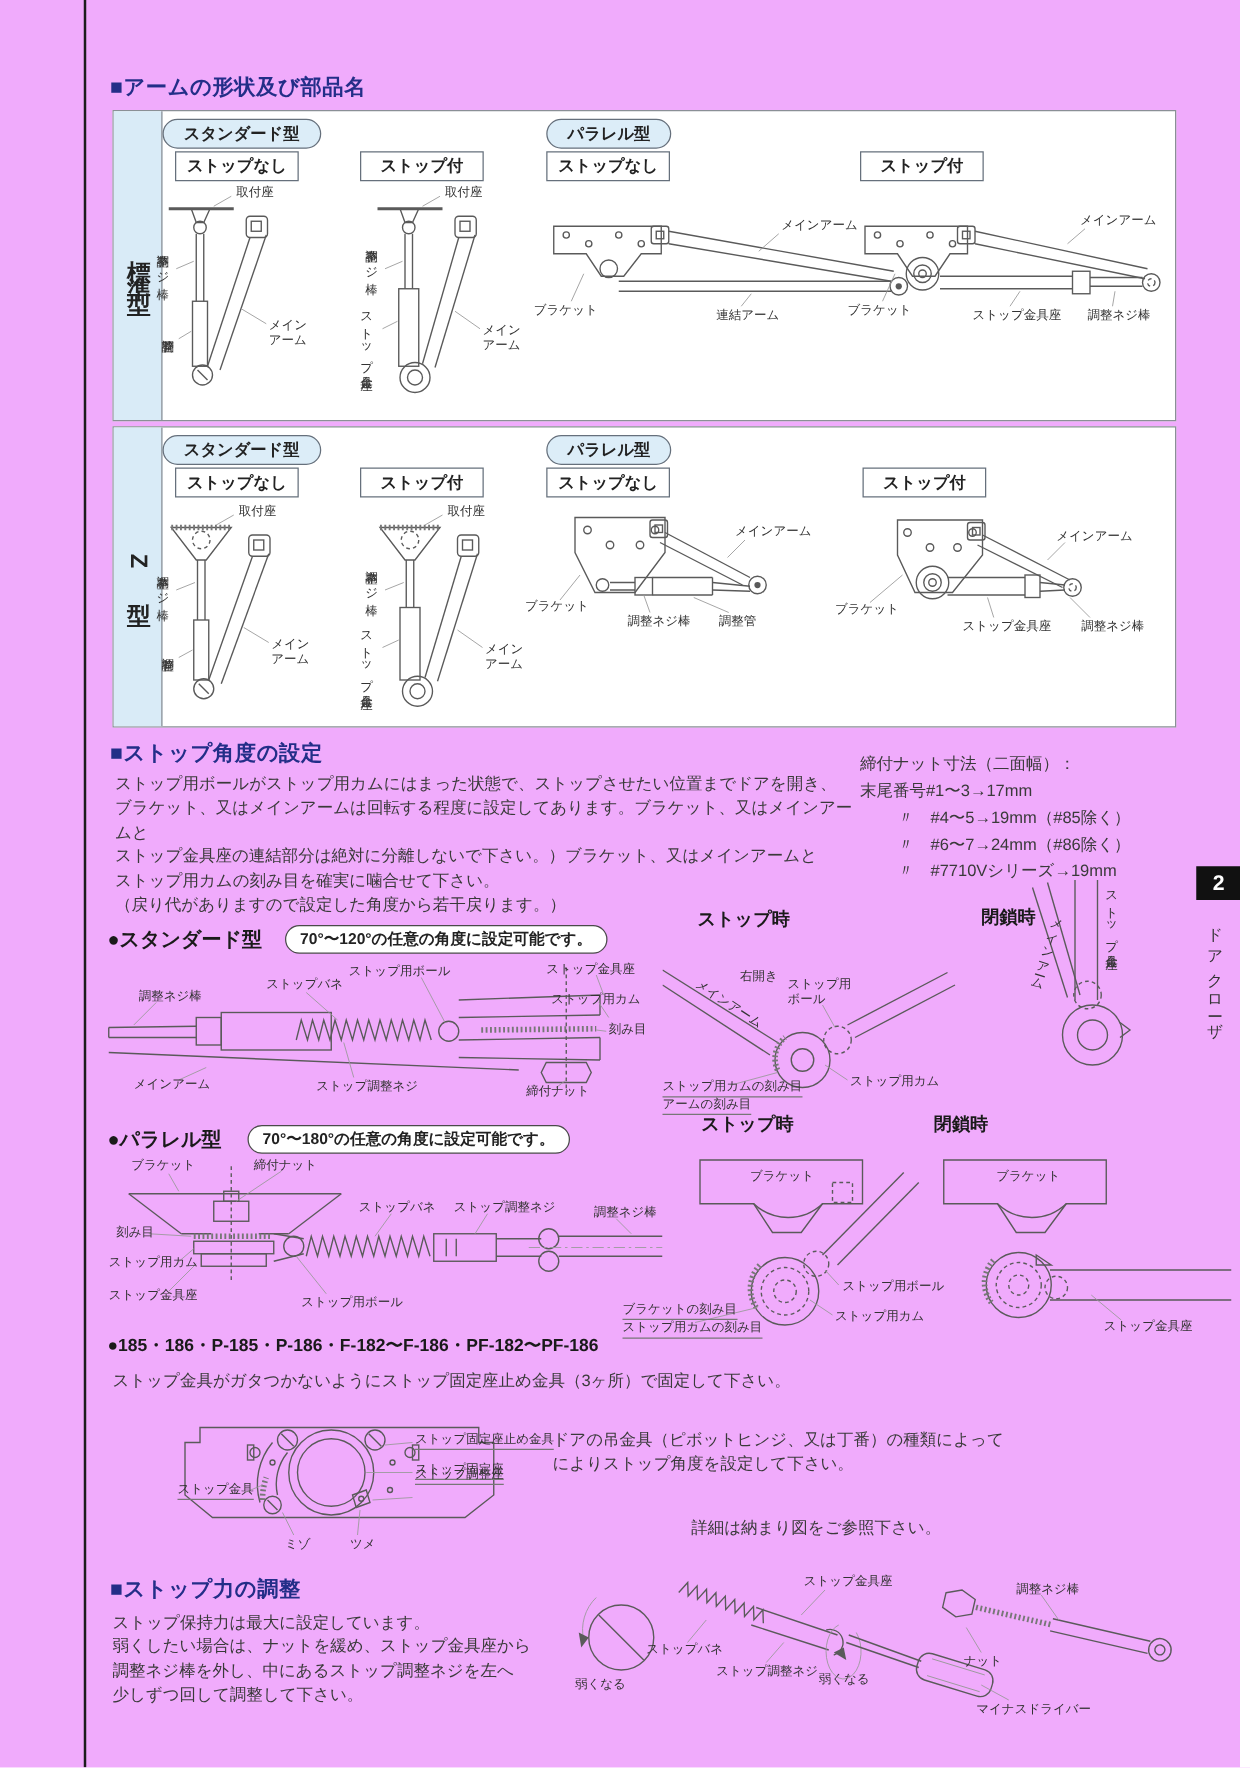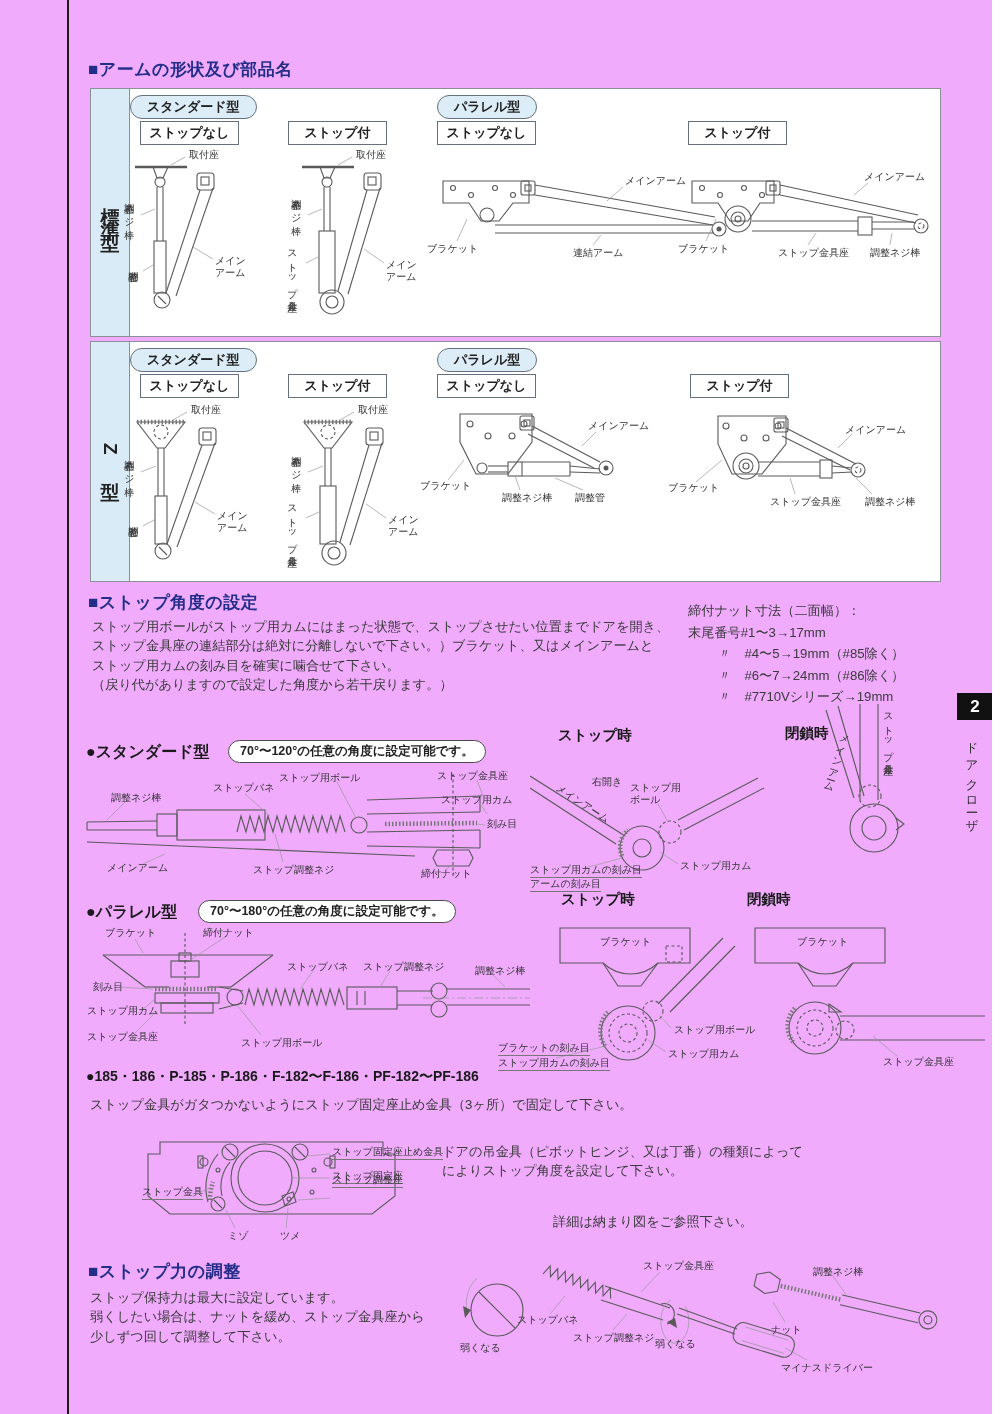--- a/index.html
+++ b/index.html
@@ -293,20 +293,21 @@
     </svg>
     <span class="lbl" style="left:185px;top:24px;">メインアーム</span>
     <span class="lbl" style="left:8px;top:82px;">ブラケット</span>
     <span class="lbl" style="left:110px;top:96px;">ストップ金具座</span>
     <span class="lbl" style="left:205px;top:96px;">調整ネジ棒</span>
   </div>
 
   <div class="h-blue" style="left:88px;top:591px;">■ストップ角度の設定</div>
   <div class="body-text" style="left:92px;top:617px;width:590px;">
     <div>ストップ用ボールがストップ用カムにはまった状態で、ストップさせたい位置までドアを開き、</div>
+    <div>ブラケット、又はメインアームは回転する程度に設定してあります。ブラケット、又はメインアームと</div>
     <div>ストップ金具座の連結部分は絶対に分離しないで下さい。）ブラケット、又はメインアームと</div>
     <div>ストップ用カムの刻み目を確実に噛合せて下さい。</div>
     <div>（戻り代がありますので設定した角度から若干戻ります。）</div>
   </div>
   <div class="nut-note" style="left:688px;top:600px;">
     <div>締付ナット寸法（二面幅）：</div>
     <div>末尾番号#1〜3→17mm</div>
     <div class="ind">〃　#4〜5→19mm（#85除く）</div>
     <div class="ind">〃　#6〜7→24mm（#86除く）</div>
     <div class="ind">〃　#7710Vシリーズ→19mm</div>
@@ -540,20 +541,21 @@
   <div class="body-text" style="left:442px;top:1142px;width:420px;">
     <div>ドアの吊金具（ピボットヒンジ、又は丁番）の種類によって</div>
     <div>によりストップ角度を設定して下さい。</div>
   </div>
   <div class="body-text" style="left:553px;top:1212px;">詳細は納まり図をご参照下さい。</div>
 
   <div class="h-blue" style="left:88px;top:1260px;">■ストップ力の調整</div>
   <div class="body-text" style="left:90px;top:1288px;width:370px;">
     <div>ストップ保持力は最大に設定しています。</div>
     <div>弱くしたい場合は、ナットを緩め、ストップ金具座から</div>
+    <div>調整ネジ棒を外し、中にあるストップ調整ネジを左へ</div>
     <div>少しずつ回して調整して下さい。</div>
   </div>
 
   <div class="diag" style="left:455px;top:1252px;width:530px;height:152px;">
     <svg width="530" height="152" viewBox="0 0 530 152">
       <circle cx="42" cy="58" r="26"></circle>
       <line x1="24" y1="40" x2="60" y2="76"></line>
       <path d="M22 26 A36 36 0 0 0 12 60" class="ld"></path>
       <path d="M8 54 L16 58 L10 66 Z" class="f"></path>
       <g transform="rotate(20 88 22)">

